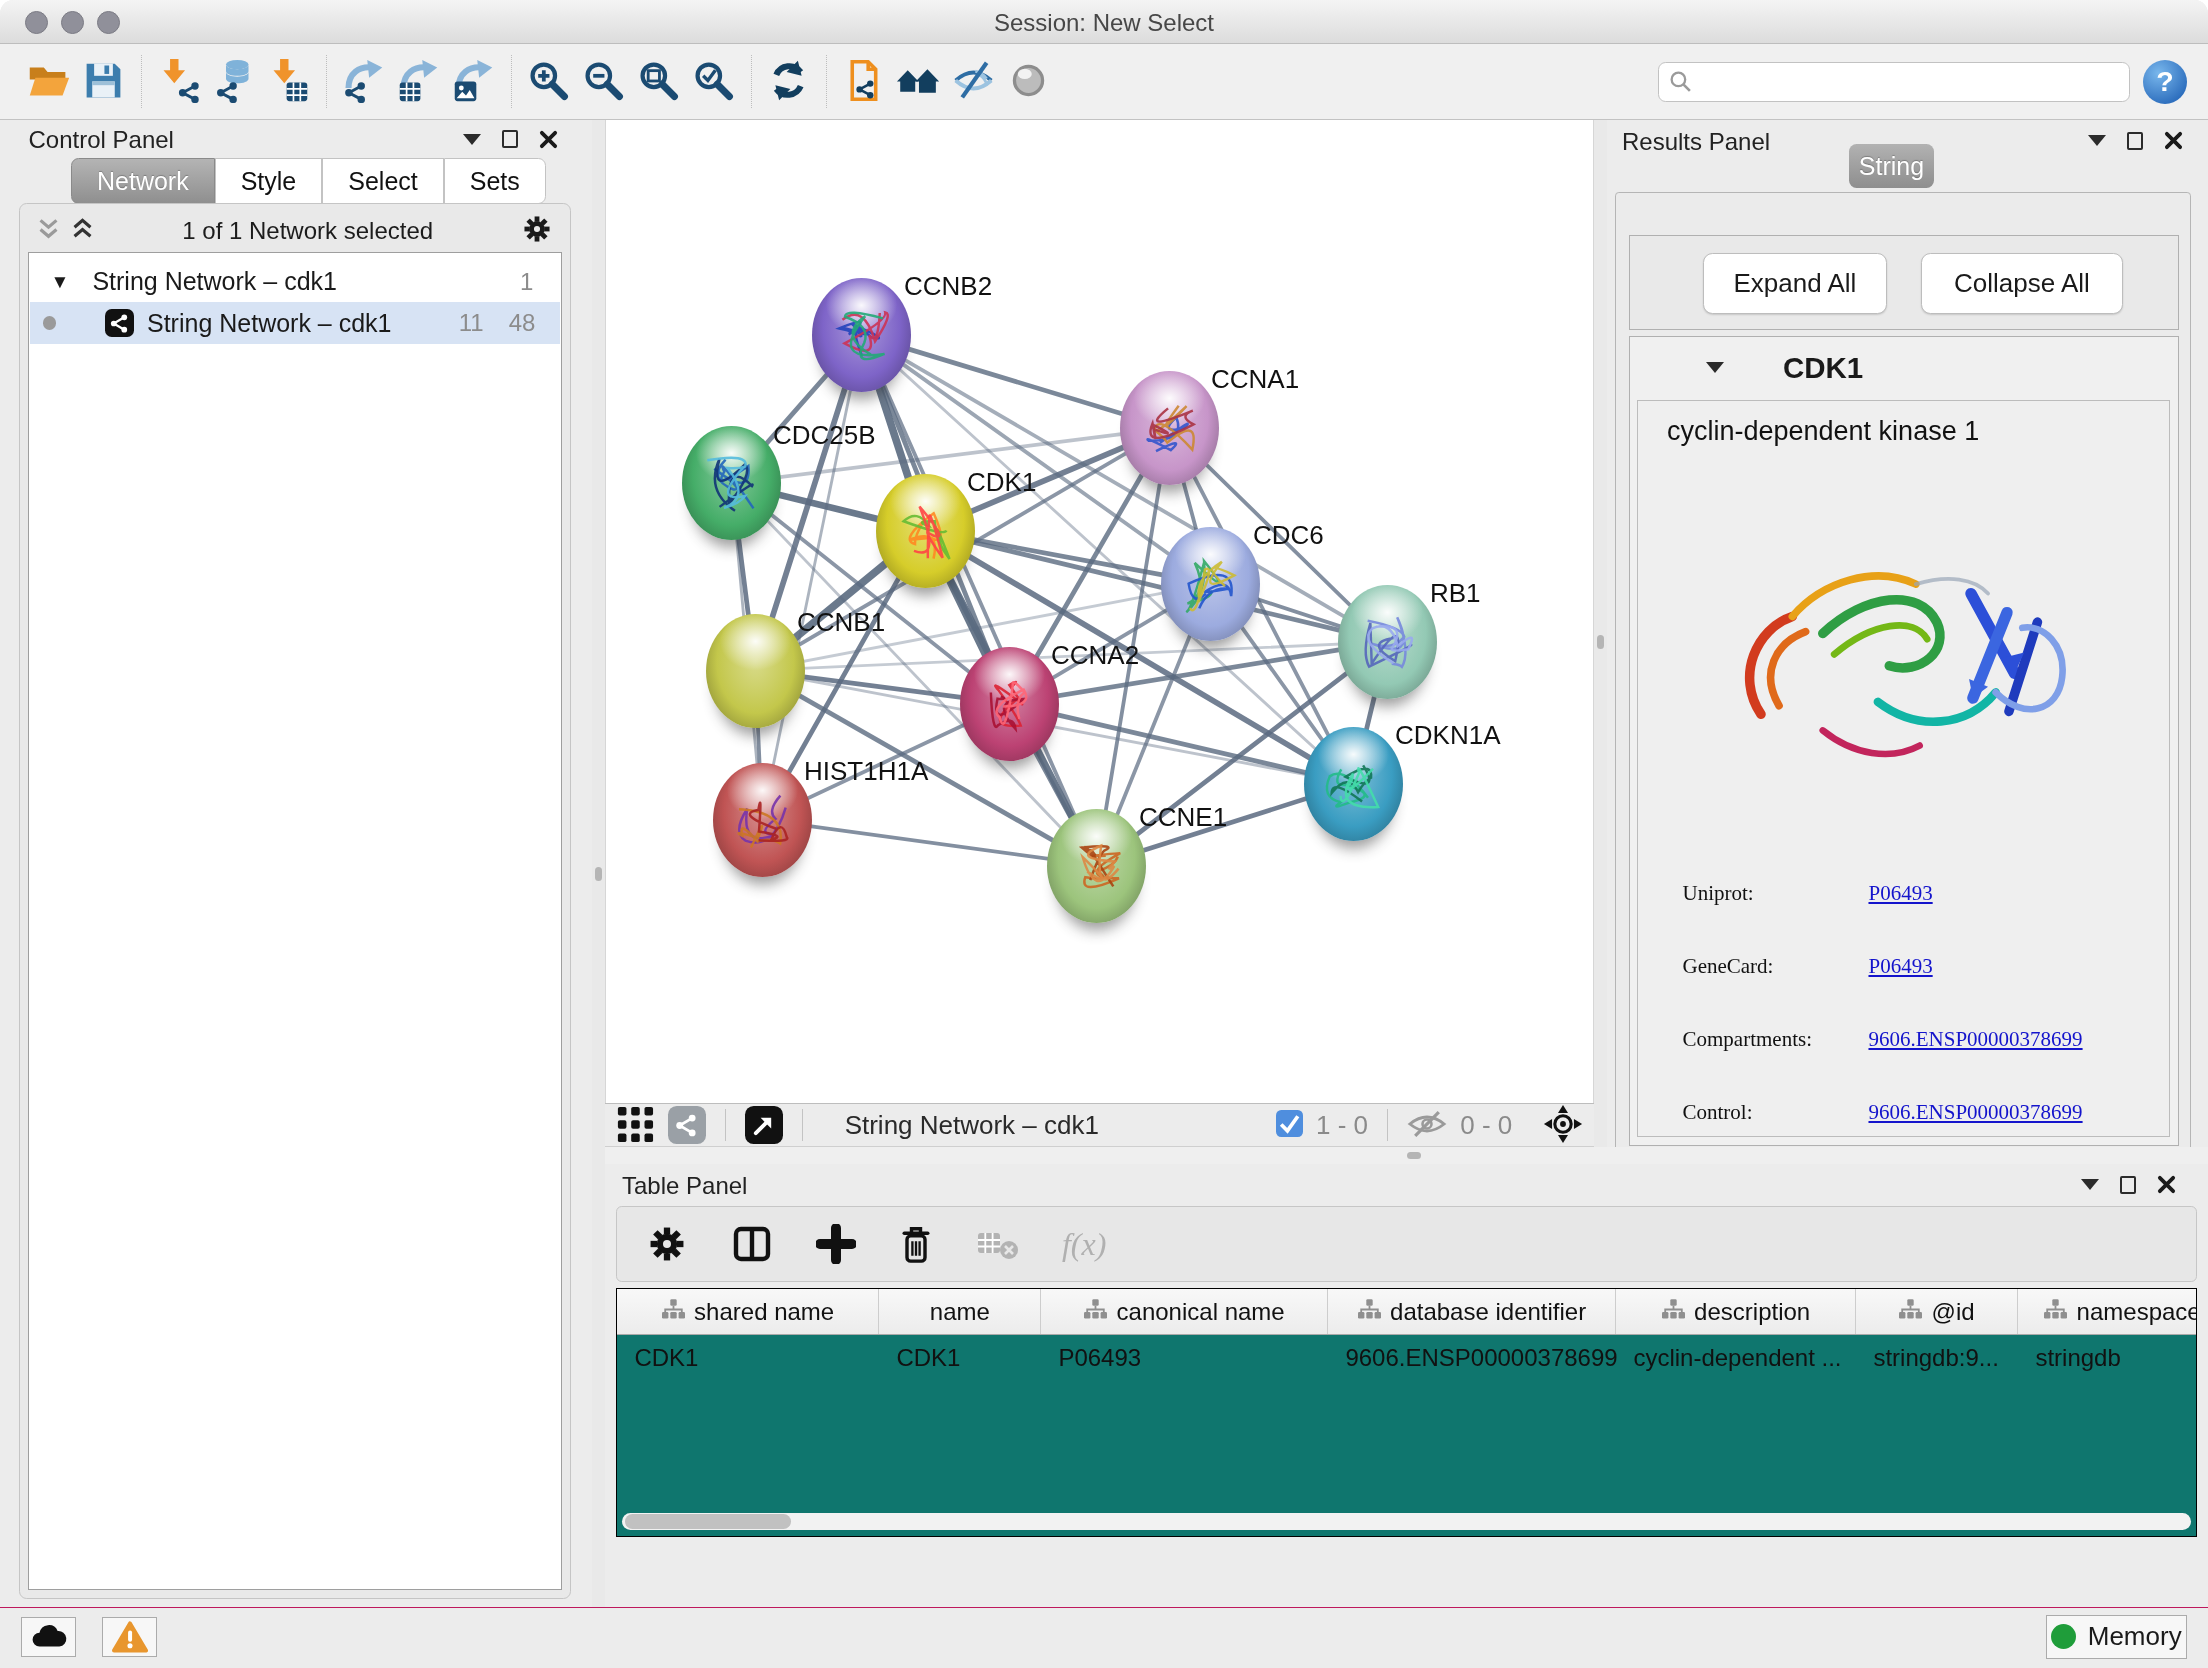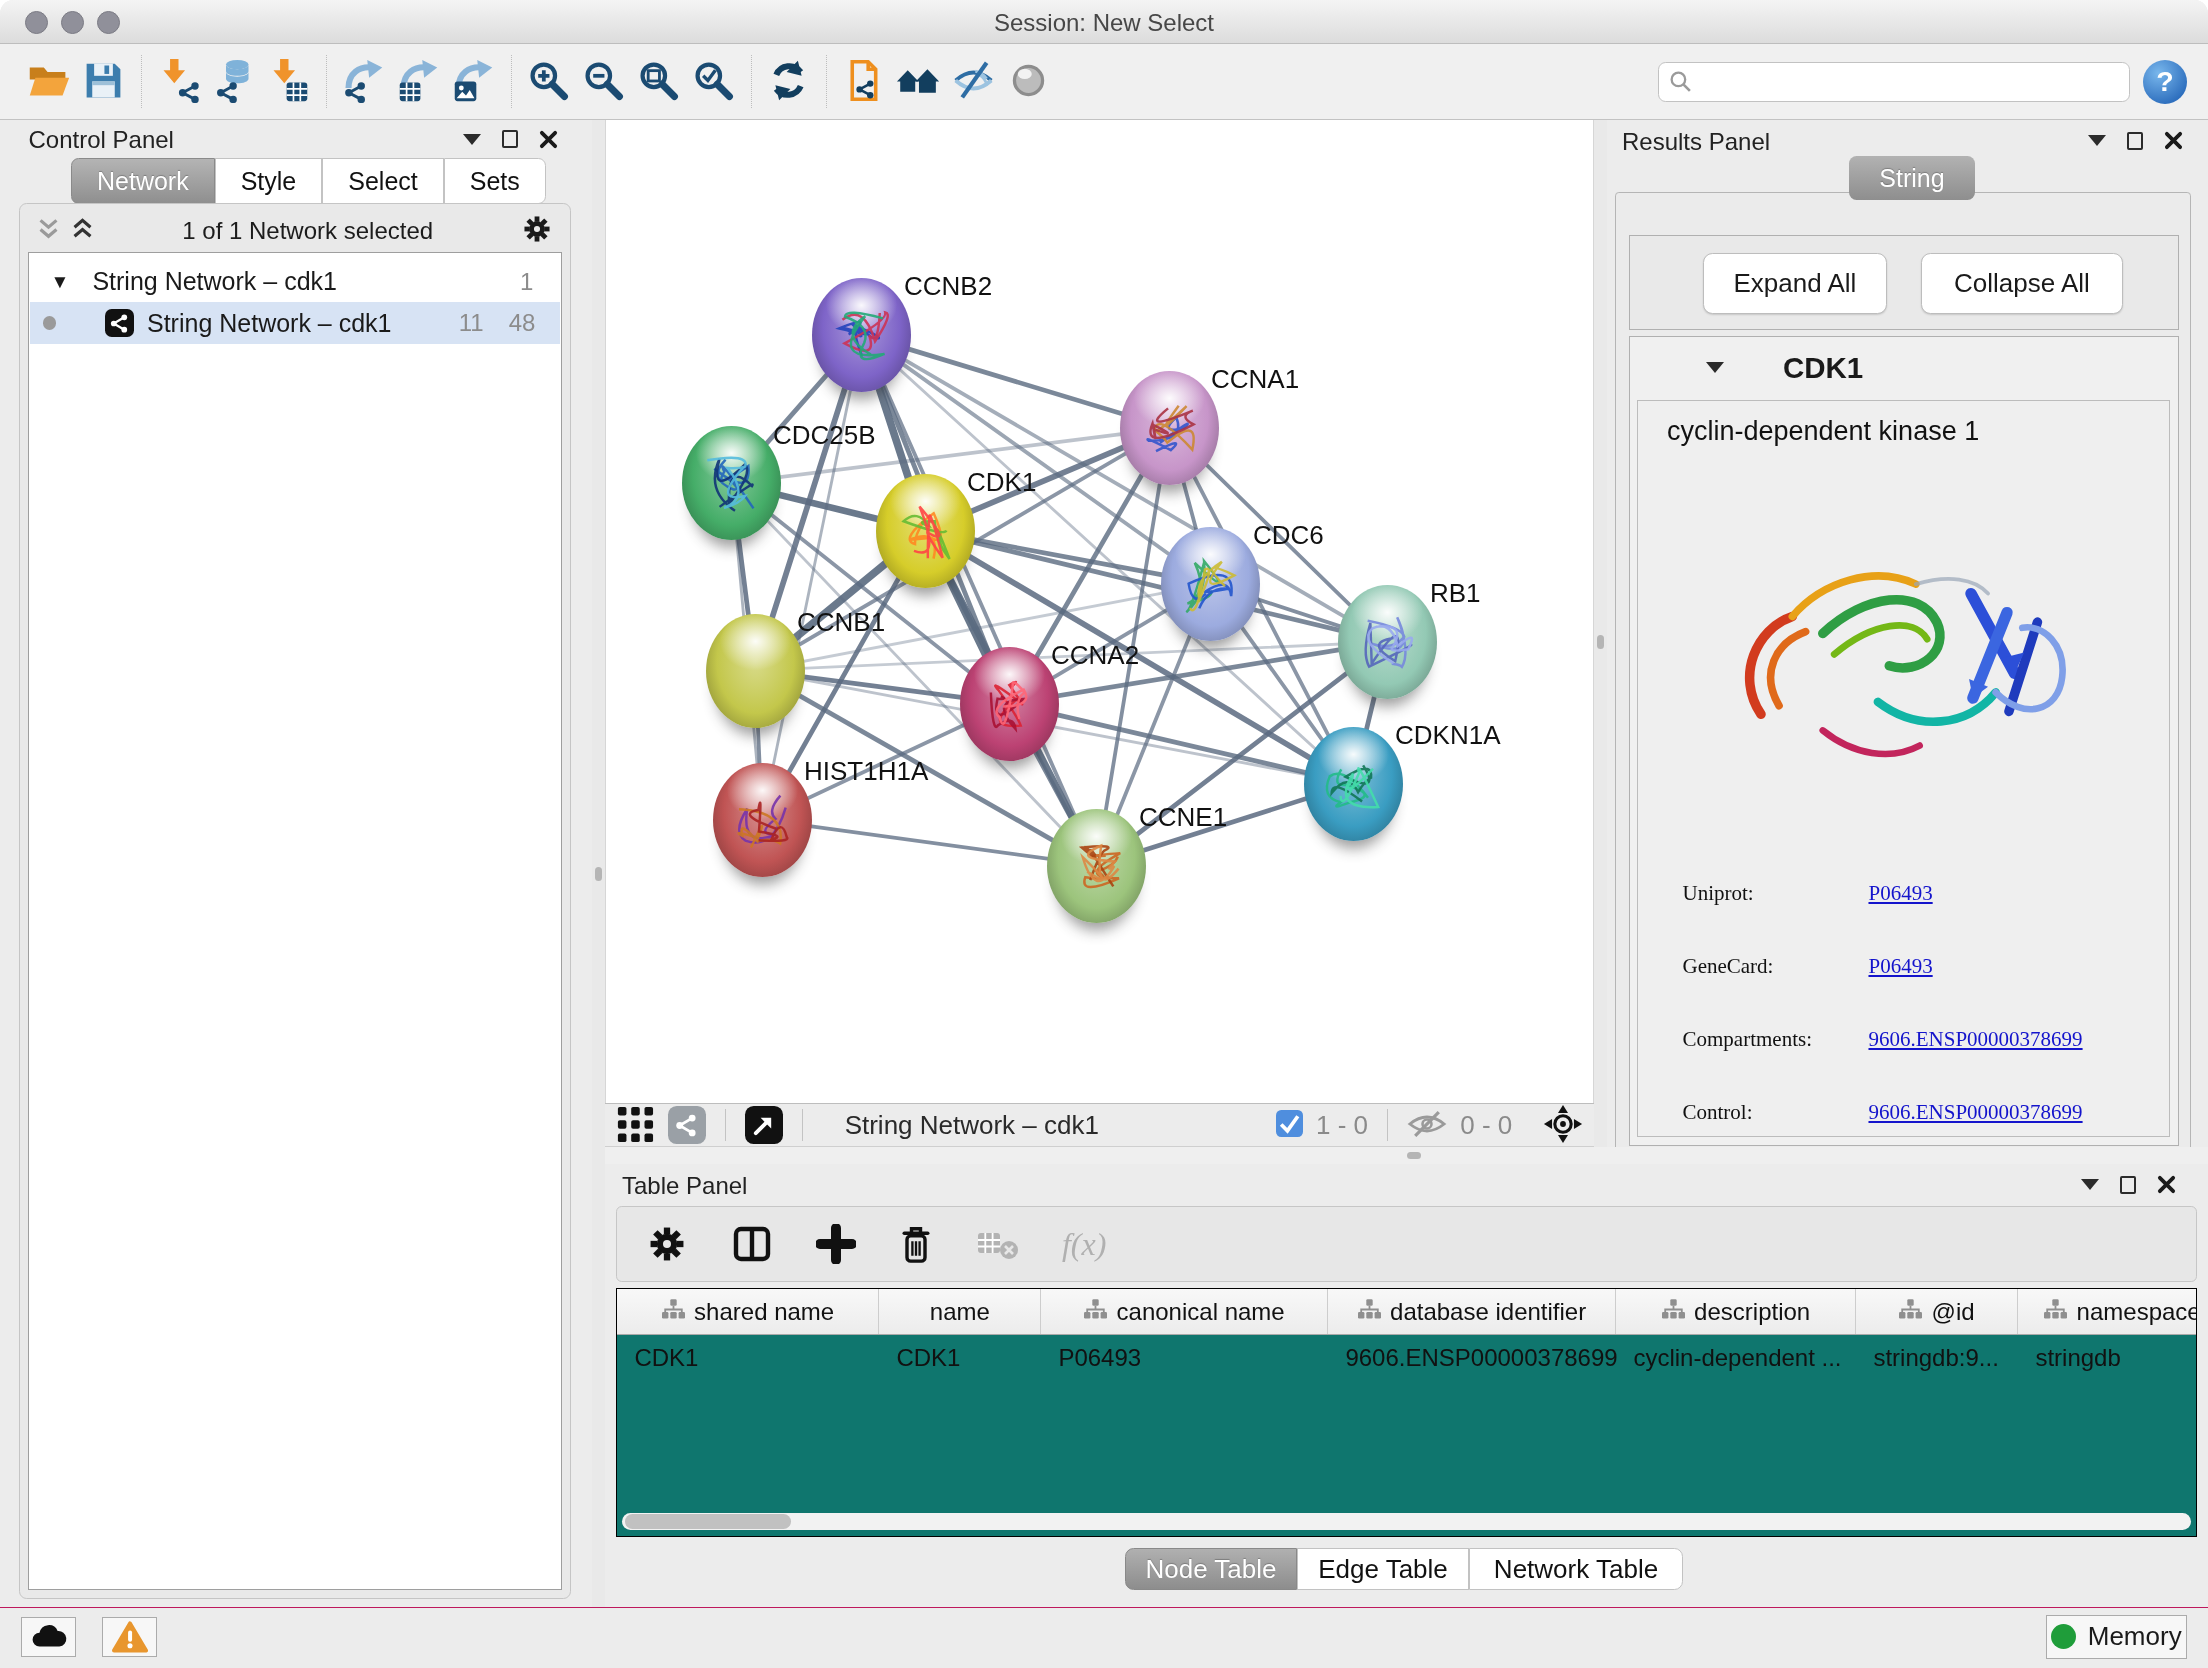--- a/index.html
+++ b/index.html
@@ -66,21 +66,21 @@
   .node svg{position:absolute;left:0;top:0;width:99px;height:114px;}
   .node-label{position:absolute;font-size:26px;color:#111;white-space:nowrap;}
   .net-status{position:absolute;left:0;top:983px;width:989px;height:44px;background:#ececec;
       border-top:1px solid #bdbdbd;border-bottom:1px solid #cfcfcf;display:flex;align-items:center;
       padding:0 11.4px;gap:13.3px;}
   .ns-sep{height:32px;border-left:1px solid #c3c3c3;margin:0 5.7px;}
   .ns-title{font-size:26px;color:#2a2a2a;margin-left:23px;}
   .ns-count{font-size:26px;color:#8a8a8a;}
   
   .results-panel{position:absolute;left:1607px;top:0;width:601px;height:1488px;}
-  .rp-tab{position:absolute;left:242px;top:36px;width:126px;height:44px;border-radius:7.6px;
+  .rp-tab{position:absolute;left:242px;top:24px;width:85px;height:44px;border-radius:7.6px;
       background:linear-gradient(#b2b2b2,#8e8e8e);color:#fff;font-size:25px;display:flex;
       align-items:center;justify-content:center;text-shadow:0 -1px 1px rgba(0,0,0,.25);z-index:2;}
   .rp-box{position:absolute;left:7.6px;top:72px;width:576px;height:961px;background:#ebebeb;
       border:1px solid #b5b5b5;border-radius:3.8px;}
   .rp-btnbox{position:absolute;left:13.3px;top:42px;width:550px;height:95px;background:#e9e9e9;
       border:1px solid #b0b0b0;}
   .rp-btn{position:absolute;top:17px;height:61px;background:#fff;border:1px solid #bdbdbd;
       border-radius:9.5px;font-size:26px;display:flex;align-items:center;justify-content:center;
       box-shadow:0 1px 1.9px rgba(0,0,0,.15);}
   .cdk-box{position:absolute;left:13.3px;top:143px;width:550px;height:810px;background:#f0f0f0;
@@ -798,25 +798,20 @@
             <div class="td-cell" style="width: 287px;">P06493</div>
             <div class="td-cell" style="width: 288px;">9606.ENSP00000378699</div>
             <div class="td-cell" style="width: 240px;">cyclin-dependent ...</div>
             <div class="td-cell" style="width: 162px;">stringdb:9...</div>
             <div class="td-cell" style="width: 209px;">stringdb</div>
           </div>
         <div class="hscroll">
           <div class="hthumb"></div>
         </div>
       </div>
-      <div class="tp-tabs" id="tp-tabs">
-          <div class="tp-tab active" style="width: 172px;">Node Table</div>
-          <div class="tp-tab" style="width: 172px;">Edge Table</div>
-          <div class="tp-tab" style="width: 214px;">Network Table</div>
-        </div>
     </div>
   </div>
 
   <div class="bottombar">
     <div class="bb-btn" style="left:21px">
       <svg width="38" height="28.5" viewBox="0 0 44 32">
         <path d="M11 28 a8 8 0 0 1 0-16 a11 11 0 0 1 21-2 a8 8 0 0 1 2 18 z" fill="#111"></path>
       </svg>
     </div>
     <div class="bb-btn" style="left:102px">

